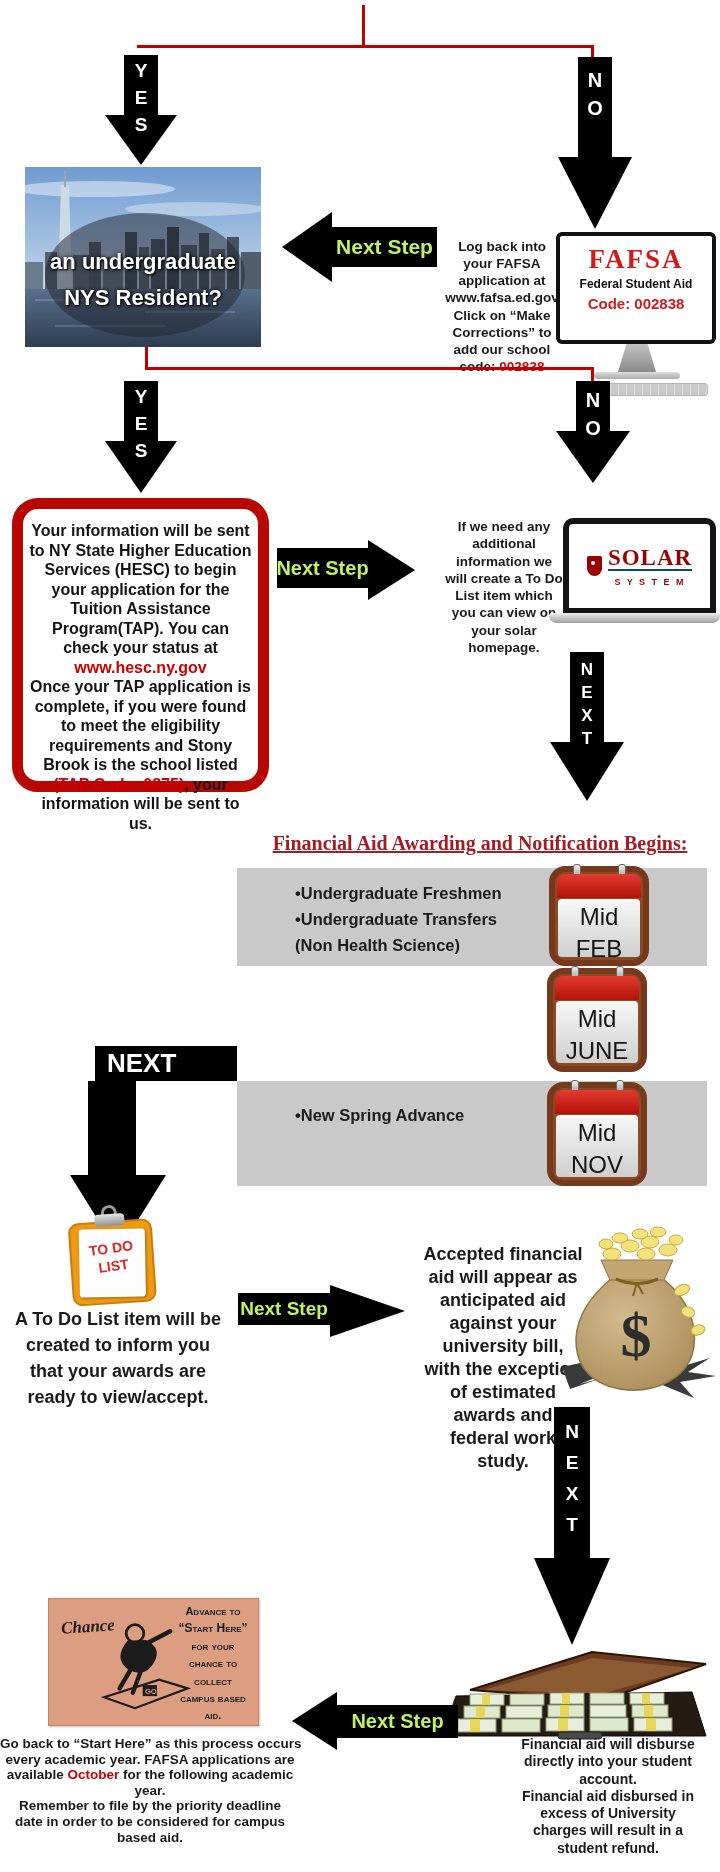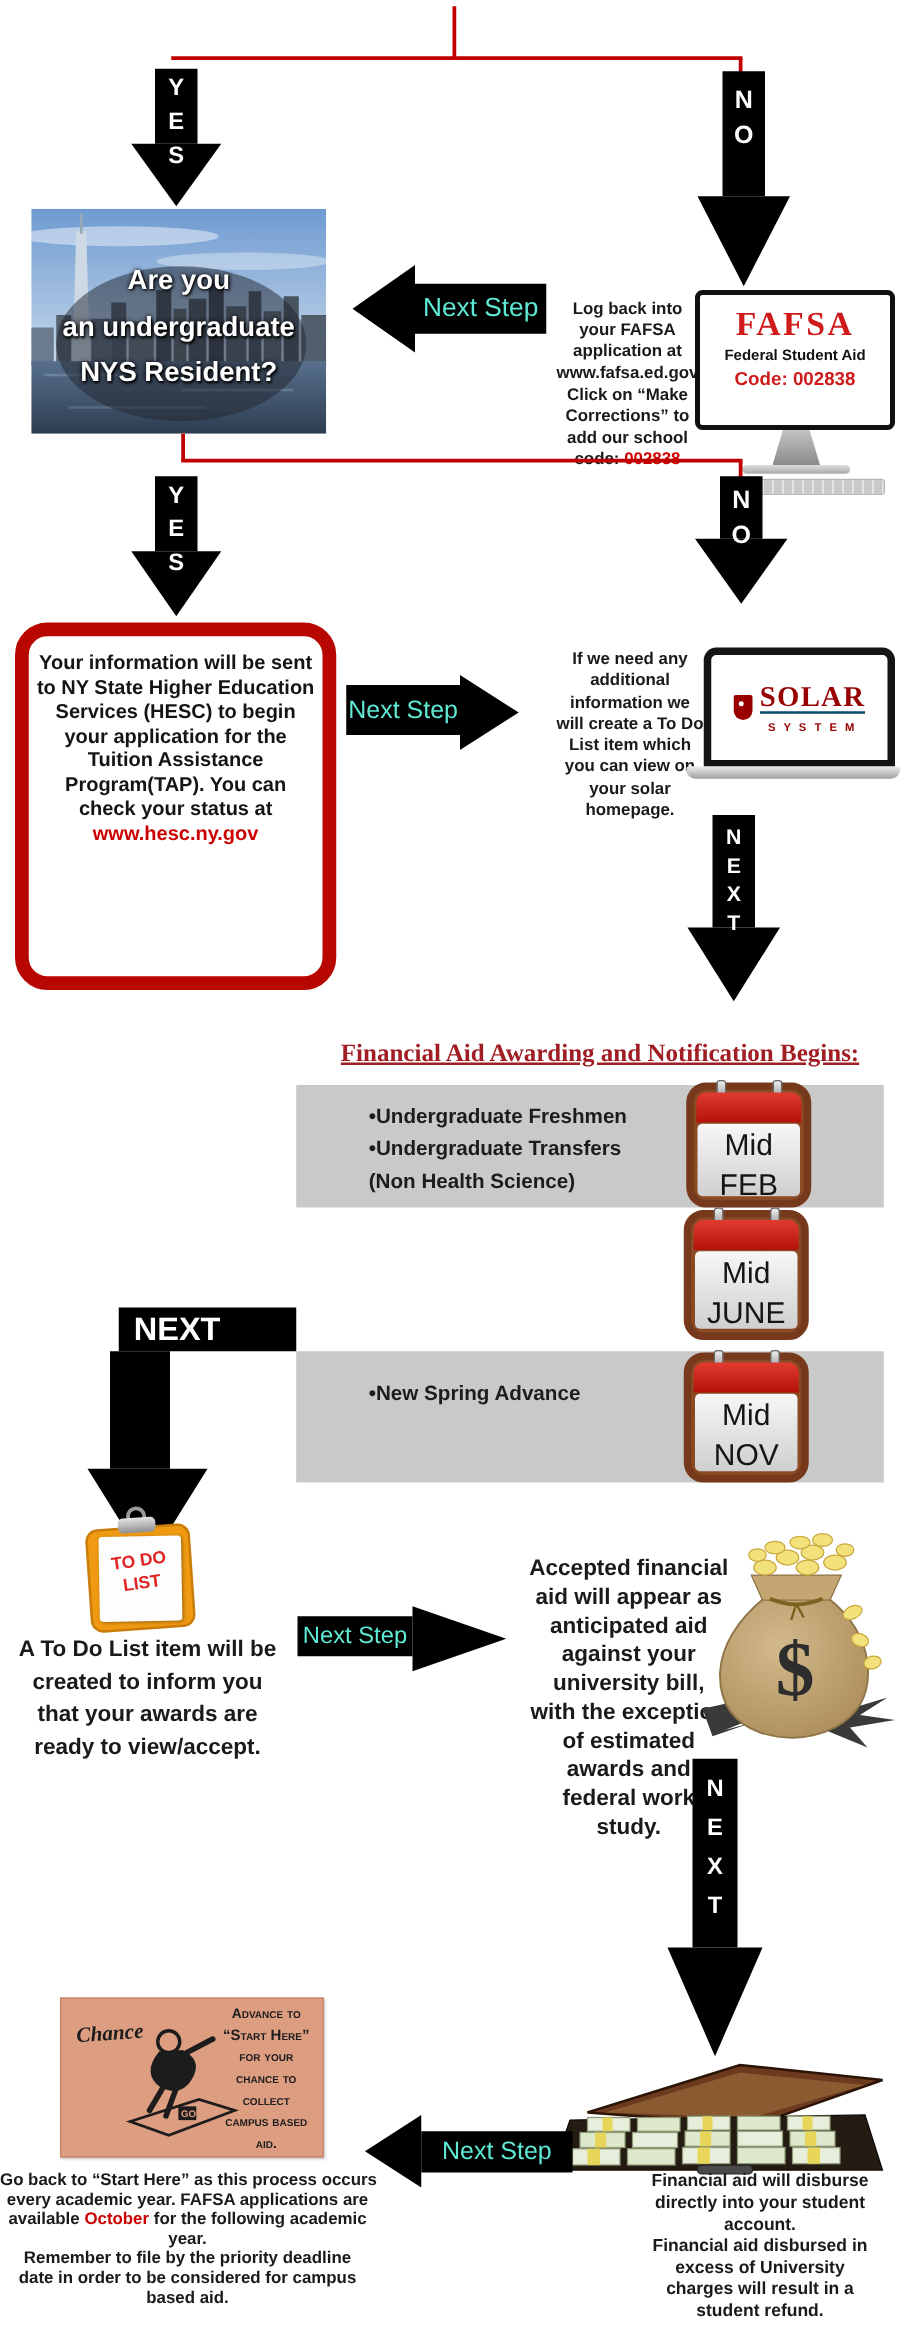--- a/index.html
+++ b/index.html
@@ -7,21 +7,21 @@
          font-family:"Liberation Sans",sans-serif;}
   .abs{position:absolute;}
   .rline{position:absolute;background:#c00000;}
   
   .darr{position:absolute;}
   .darr-body{position:absolute;background:#000;left:50%;transform:translateX(-50%);top:0;}
   .darr-head{position:absolute;width:0;height:0;left:50%;transform:translateX(-50%);}
   .vlabel{position:absolute;left:50%;transform:translateX(-50%);color:#fff;font-weight:bold;
           writing-mode:vertical-rl;text-orientation:upright;letter-spacing:6px;line-height:1;}
   
-  .hstep-box{position:absolute;background:#000;color:#5eead4;font-weight:normal;display:flex;
+  .hstep-box{position:absolute;background:#000;color:#bef264;font-weight:bold;display:flex;
              align-items:center;justify-content:center;white-space:nowrap;text-align:right;}
   .tri{position:absolute;width:0;height:0;}
   .note{position:absolute;text-align:center;font-weight:bold;color:#1a1a1a;}
   .ln{white-space:nowrap;}
   .red-text{color:#cc0000;}
   
   .photo-text{position:absolute;width:100%;text-align:center;color:#fff;font-weight:bold;
               text-shadow:0 0 4px #000,1px 1px 2px #000;}
   
   .hesc-box{position:absolute;box-sizing:border-box;background:#fff;border:11px solid #b80600;
@@ -128,21 +128,20 @@
       <rect x="174" y="66" width="10" height="59" fill="#42505e"></rect>
       <rect x="186" y="82" width="14" height="43" fill="#5a6775"></rect>
       <rect x="202" y="70" width="12" height="55" fill="#47545f"></rect>
       <rect x="216" y="85" width="20" height="40" fill="#515f6d"></rect>
       <rect x="0" y="122" width="236" height="58" fill="url(#water)"></rect>
       <rect x="10" y="132" width="70" height="2" fill="#7f95ad" opacity="0.6"></rect>
       <rect x="120" y="144" width="90" height="2" fill="#7f95ad" opacity="0.5"></rect>
       <rect x="30" y="158" width="110" height="2" fill="#6d839b" opacity="0.5"></rect>
       <ellipse cx="120" cy="108" rx="100" ry="62" fill="#20242e" opacity="0.5"></ellipse>
     </svg>
-    <div class="photo-text" style="top:44px;font-size:22px;">Are you</div>
     <div class="photo-text" style="top:82px;font-size:22px;">an undergraduate</div>
     <div class="photo-text" style="top:118px;font-size:22px;">NYS Resident?</div>
   </div>
 
   <div class="tri" style="left:282px;top:212px;border-top:35px solid transparent;border-bottom:35px solid transparent;border-right:50px solid #000;"></div>
   <div class="hstep-box" style="left:332px;top:227px;width:105px;height:40px;font-size:21px;">
     <span>Next Step</span>
   </div>
 
   <div class="note" style="left:442px;top:238px;width:120px;font-size:13.5px;line-height:1.27;">
@@ -170,20 +169,21 @@
 
   <div class="darr" style="left:556px;top:381px;width:74px;height:102px;">
     <div class="darr-body" style="width:34px;height:50px;"></div>
     <div class="darr-head" style="top:50px;border-left:37px solid transparent;border-right:37px solid transparent;border-top:52px solid #000;"></div>
     <div class="vlabel" style="top:8px;font-size:20px;">NO</div>
   </div>
 
   <div class="hesc-box" style="left:12px;top:498px;width:257px;height:294px;">
     <span>Your information will be sent to NY State Higher Education Services (HESC) to begin your application for the Tuition Assistance Program(TAP). You can check your status at</span>
     <div class="red-text">www.hesc.ny.gov</div>
+    <div><span>Once your TAP application is complete, if you were found to meet the eligibility requirements and Stony Brook is the school listed </span><span class="red-text">(TAP Code: 0875)</span><span>, your information will be sent to us.</span></div>
   </div>
 
   <div class="hstep-box" style="left:277px;top:548px;width:91px;height:40px;font-size:20px;">
     <span>Next Step</span>
   </div>
   <div class="tri" style="left:368px;top:540px;border-top:30px solid transparent;border-bottom:30px solid transparent;border-left:47px solid #000;"></div>
 
   <div class="note" style="left:444px;top:518px;width:120px;font-size:13.5px;line-height:1.28;font-weight:600;">
     <span>If we need any additional information we will create a To Do List item which you can view on your solar homepage.</span>
   </div>

